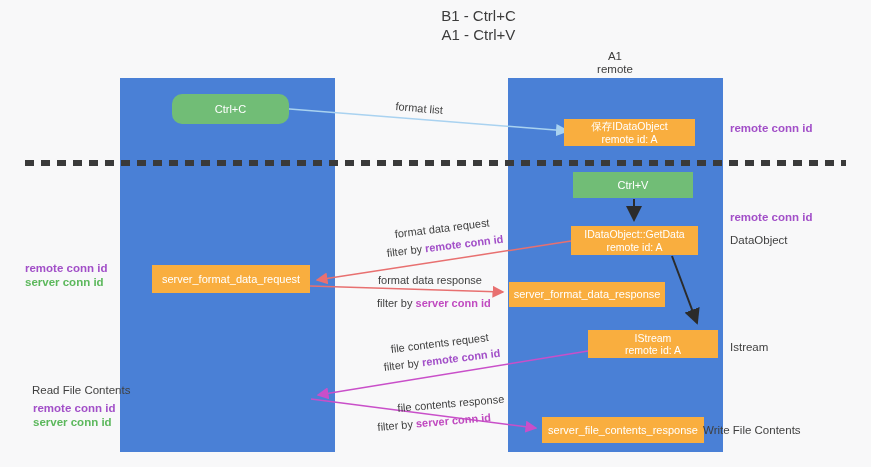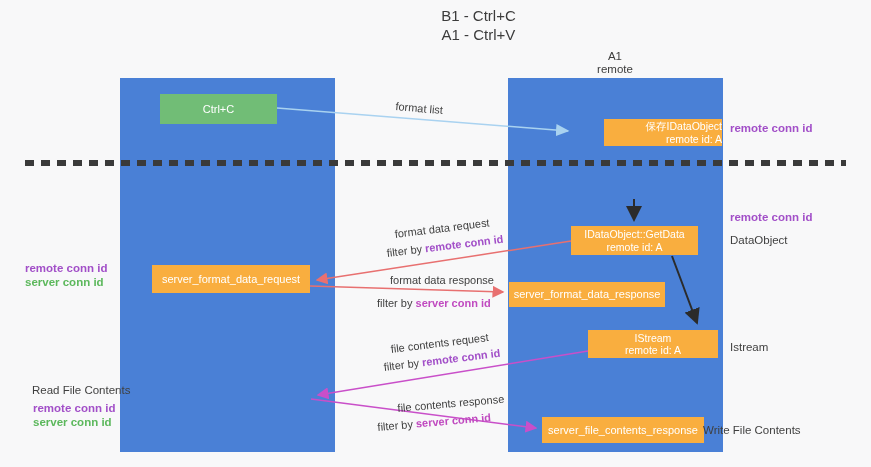--- a/index.html
+++ b/index.html
@@ -102,29 +102,32 @@
 
     <line x1="310" y1="286" x2="503" y2="292" stroke="#e87070" stroke-width="1.5" marker-end="url(#ah-red)"></line>
 
     <line x1="672" y1="256" x2="697" y2="323" stroke="#2b2b2b" stroke-width="2" marker-end="url(#ah-black)"></line>
 
     <line x1="588" y1="351" x2="318" y2="395" stroke="#c94fc9" stroke-width="1.5" marker-end="url(#ah-magenta)"></line>
 
     <line x1="311" y1="399" x2="536" y2="428" stroke="#c94fc9" stroke-width="1.5" marker-end="url(#ah-magenta)"></line>
   </svg>
 
-  <div class="node green" style="left:160px; top:94px; width:117px; height:30px;">
+  <div class="node green" style="left:172px; top:94px; width:117px; height:30px;border-radius:10px;">
     <span>Ctrl+C</span>
   </div>
 
-  <div class="node orange small" style="left:604px; top:119px; width:118px; height:27px;align-items:flex-end;">
+  <div class="node orange small" style="left:564px; top:119px; width:131px; height:27px;">
     <span>保存IDataObject</span>
     <span>remote id: A</span>
   </div>
 
+  <div class="node green" style="left:573px; top:172px; width:120px; height:26px;">
+    <span>Ctrl+V</span>
+  </div>
 
   <div class="node orange small" style="left:571px; top:226px; width:127px; height:29px;">
     <span>IDataObject::GetData</span>
     <span>remote id: A</span>
   </div>
 
   <div class="node orange" style="left:152px; top:265px; width:158px; height:28px;">
     <span>server_format_data_request</span>
   </div>
 
@@ -143,21 +146,21 @@
   </div>
 
   <div class="edge-label rot-p5" style="left:396px; top:100px;">format list</div>
 
   <div class="edge-label rot-n7" style="left:394px; top:228px;">format data request</div>
   <div class="edge-label rot-n7" style="left:386px; top:247px;">
     <span>filter by</span>
     <span class="purple">remote conn id</span>
   </div>
 
-  <div class="edge-label" style="left:390px; top:274px;">format data response</div>
+  <div class="edge-label" style="left:378px; top:274px;">format data response</div>
   <div class="edge-label" style="left:377px; top:297px;">
     <span>filter by</span>
     <span class="magenta">server conn id</span>
   </div>
 
   <div class="edge-label rot-n7" style="left:390px; top:343px;">file contents request</div>
   <div class="edge-label rot-n7" style="left:383px; top:361px;">
     <span>filter by</span>
     <span class="purple">remote conn id</span>
   </div>

